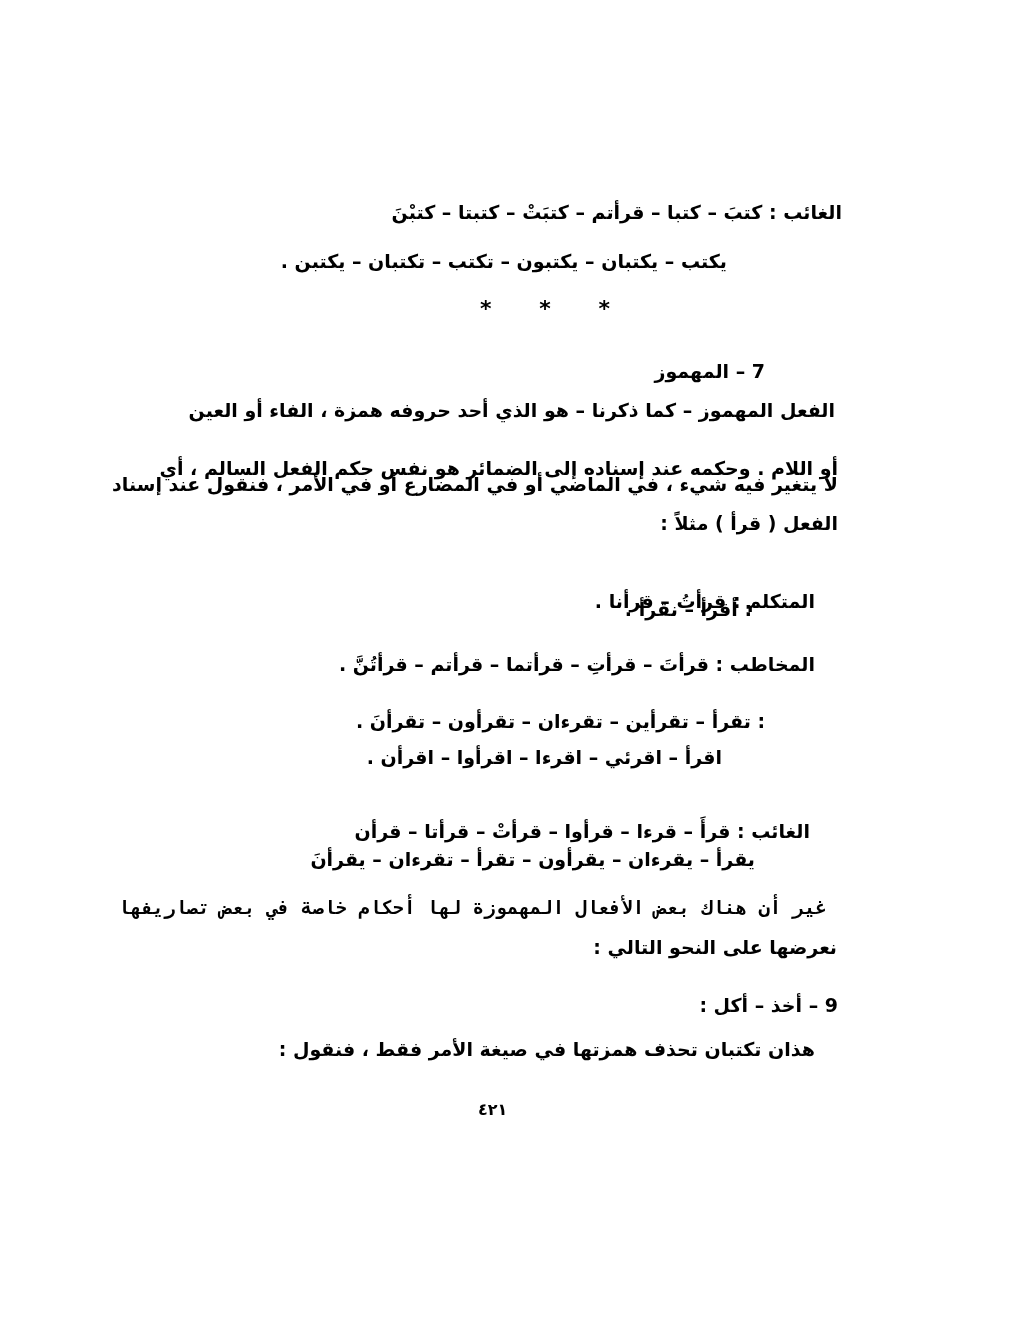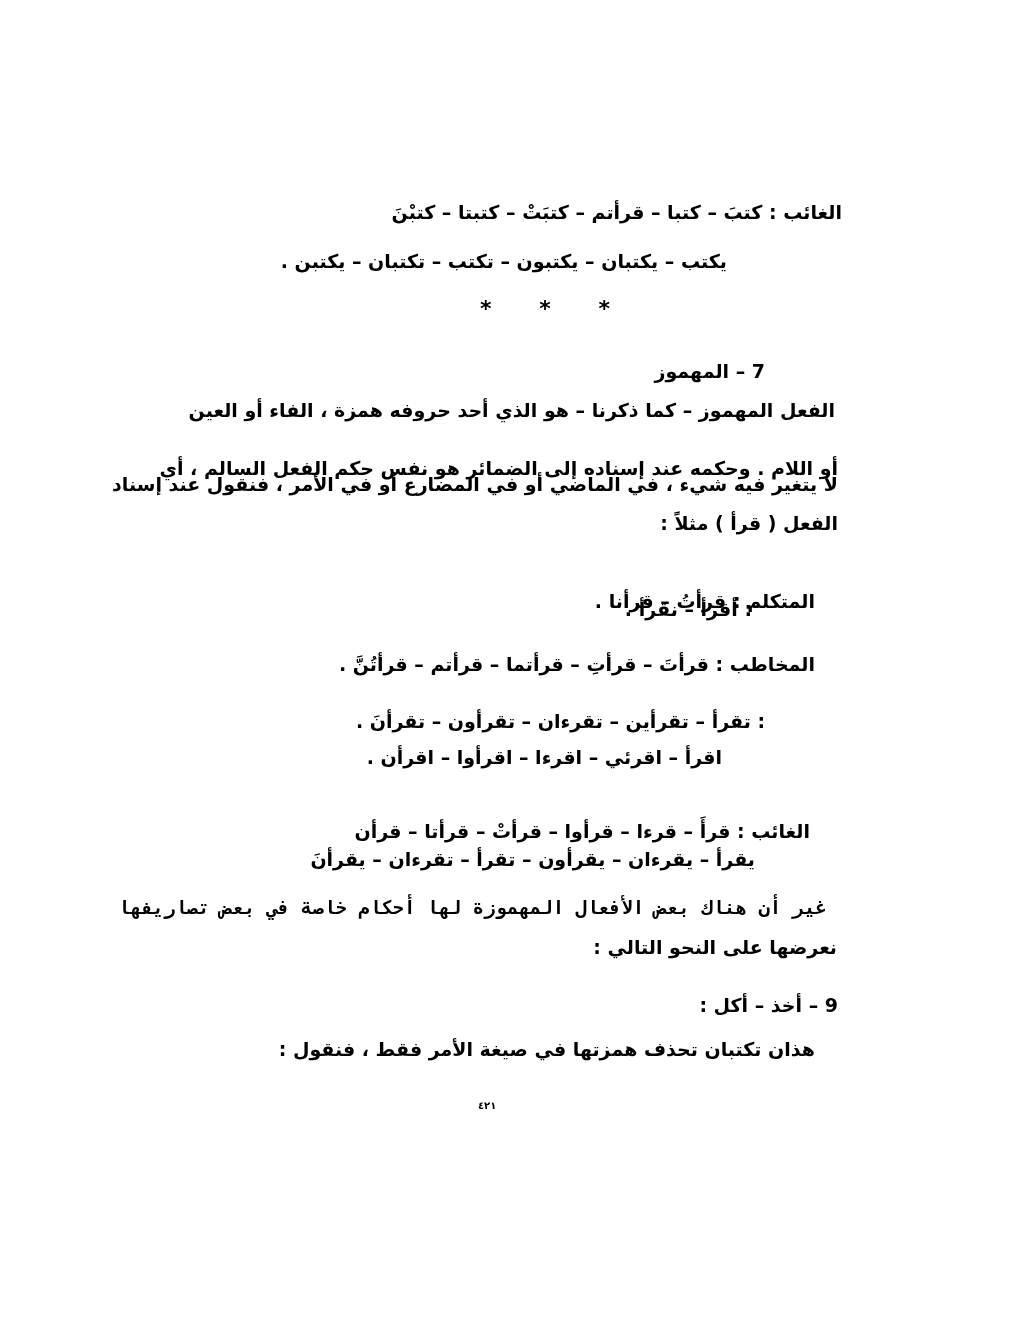--- a/index.html
+++ b/index.html
@@ -2,21 +2,21 @@
 <html><head>
 <meta charset="utf-8">
 <style>
   html, body { margin:0; padding:0; background:#ffffff; }
   body { width:1020px; height:1320px; position:relative; overflow:hidden;
          font-family:"DejaVu Sans", sans-serif; color:#000; }
   .line { position:absolute; direction:rtl; white-space:nowrap; font-size:19px;
           font-weight:bold; line-height:1; }
   .stars { position:absolute; left:480px; top:296px; width:130px; display:flex;
            justify-content:space-between; font-size:22px; font-weight:bold; }
-  .pagenum { position:absolute; left:478px; top:1100px; font-size:10px; font-weight:bold; direction:rtl; }
+  .pagenum { position:absolute; left:478px; top:1100px; font-size:16px; font-weight:bold; direction:rtl; }
 </style>
 </head>
 <body>
 
 <div>
 
   <div class="line" style="right:178px; top:203px;">الغائب  :  كتبَ – كتبا – قرأتم – كتبَتْ – كتبتا – كتبْنَ</div>
   <div class="line" style="right:293px; top:236px;margin-top:16px;">يكتب – يكتبان – يكتبون – تكتب – تكتبان – يكتبن .</div>
 
   <div class="stars">

